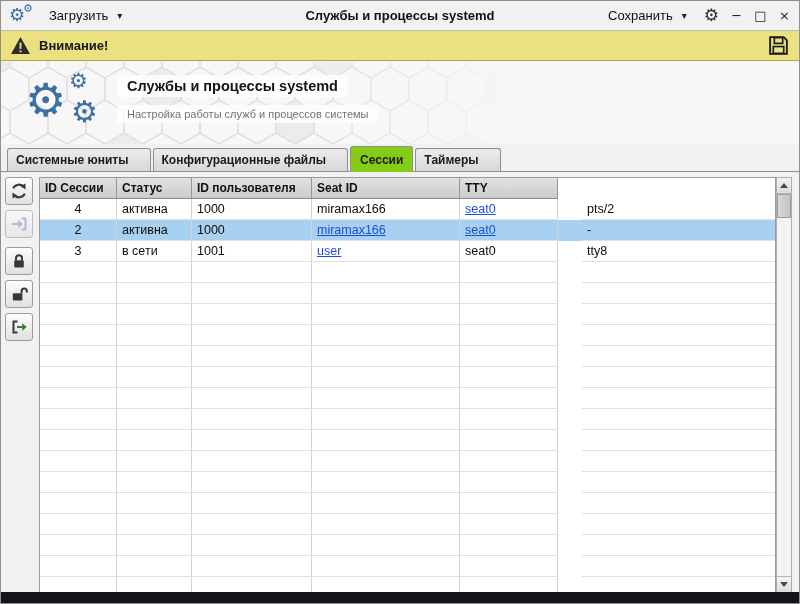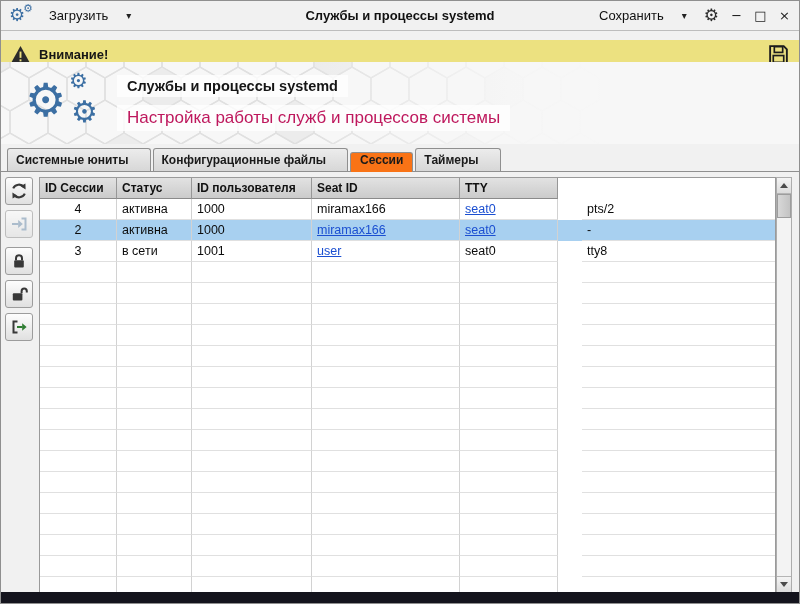--- a/index.html
+++ b/index.html
@@ -9,58 +9,58 @@
           border:1px solid #8f8f8f;box-sizing:border-box;overflow:hidden;}
 
   
   .titlebar{position:absolute;left:0;top:0;right:0;height:30px;background:#f1f1f1;
             border-bottom:1px solid #bdbdbd;display:flex;align-items:center;padding:0 8px;box-sizing:border-box;}
   .tb-left{display:flex;align-items:center;gap:8px;}
   .appicon{position:relative;width:26px;height:26px;color:var(--accent,#3c6fa3);
            font-family:"DejaVu Sans",sans-serif;}
   .appicon .g1{position:absolute;left:0;top:3px;font-size:18px;line-height:1;}
   .appicon .g2{position:absolute;left:14px;top:0px;font-size:11px;line-height:1;}
-  .tb-menu{display:flex;align-items:center;gap:18px;background:none;border:none;
+  .tb-menu{display:flex;align-items:center;gap:9px;background:none;border:none;
            font:13px "Liberation Sans",sans-serif;color:#111;padding:4px 6px;cursor:pointer;}
   .caret{font-size:10px;color:#222;font-family:"DejaVu Sans",sans-serif;}
   .tb-title{position:absolute;left:50%;transform:translateX(-50%);font-size:13px;
             font-weight:bold;color:#111;white-space:nowrap;}
   .tb-right{margin-left:auto;display:flex;align-items:center;gap:11px;}
   .tb-gear{font-family:"DejaVu Sans",sans-serif;font-size:17px;color:#2d2d2d;cursor:pointer;line-height:1;}
   .winctl{font-size:13px;color:#222;cursor:pointer;width:13px;text-align:center;line-height:1;
           font-family:"DejaVu Sans",sans-serif;}
 
   
   .warnbar{position:absolute;left:0;top:30px;right:0;height:30px;background:var(--warnbg,#ece180);
-           border-bottom:1px solid #b3a74b;display:flex;align-items:center;padding:0 9px;box-sizing:border-box;margin-top:9px;}
+           border-bottom:1px solid #b3a74b;display:flex;align-items:center;padding:0 9px;box-sizing:border-box;}
   .warn-ic{width:21px;height:19px;margin-right:8px;flex:none;}
   .warn-text{font-size:13px;font-weight:bold;color:#161616;}
   .warn-save{margin-left:auto;background:none;border:none;padding:0;cursor:pointer;width:23px;height:23px;}
 
   
   .banner{position:absolute;left:0;top:61px;right:0;height:82px;background:#f7f7f7;overflow:hidden;}
   .hex-svg{position:absolute;left:0;top:0;width:100%;height:100%;}
   .hex-fade{position:absolute;left:0;top:0;right:0;bottom:0;
             background:linear-gradient(90deg,rgba(247,247,247,0) 38%,rgba(247,247,247,.92) 64%,#f7f7f7 82%);}
   .banner-gears{position:absolute;left:24px;top:9px;width:84px;height:64px;
                 color:var(--accent,#3c6fa3);font-family:"DejaVu Sans",sans-serif;}
   .bg-big{position:absolute;left:0;top:6px;font-size:46px;line-height:1;}
   .bg-small{position:absolute;left:44px;top:0px;font-size:21px;line-height:1;}
   .bg-med{position:absolute;left:46px;top:26px;font-size:30px;line-height:1;}
   .chip{position:absolute;display:inline-block;background:rgba(255,255,255,.78);padding:3px 10px;white-space:nowrap;}
   .chip-title{left:116px;top:13px;font-size:14.5px;font-weight:bold;color:#151515;}
-  .chip-sub{left:116px;top:43px;font-size:17px;color:#be185d;}
+  .chip-sub{left:116px;top:43px;font-size:11px;color:#737373;}
 
   
   .tabbar{position:absolute;left:0;top:143px;right:0;height:28px;display:flex;align-items:flex-end;
           padding-left:6px;border-bottom:1px solid #8f8f8f;box-sizing:border-box;}
   .tab{border:1px solid #8f8f8f;border-bottom:none;background:linear-gradient(#ececec,#d7d7d7);
        font-size:12px;font-weight:bold;color:#1a1a1a;padding:4px 21px 4px 8px;margin-right:2px;
        border-radius:3px 3px 0 0;cursor:pointer;white-space:nowrap;}
-  .tab.active{background:#f97316;position:relative;margin-bottom:-1px;padding:0 9px 5px 9px;z-index:2;}
+  .tab.active{background:#84cc16;position:relative;margin-bottom:-1px;padding:6px 9px 5px 9px;z-index:2;}
 
   
   .main{position:absolute;left:0;top:171px;right:0;height:422px;background:#f1f1f1;}
   .lefttoolbar{position:absolute;left:4px;top:5px;width:30px;display:flex;flex-direction:column;}
   .tbtn{width:28px;height:28px;margin-bottom:5px;background:linear-gradient(#fdfdfd,#e0e0e0);
         border:1px solid #9c9c9c;border-radius:3px;display:flex;align-items:center;justify-content:center;
         cursor:pointer;padding:0;}
   .tbtn:nth-child(2){margin-bottom:9px;}
   .tbtn.disabled{opacity:.6;cursor:default;}
   .tbtn svg{display:block;}

